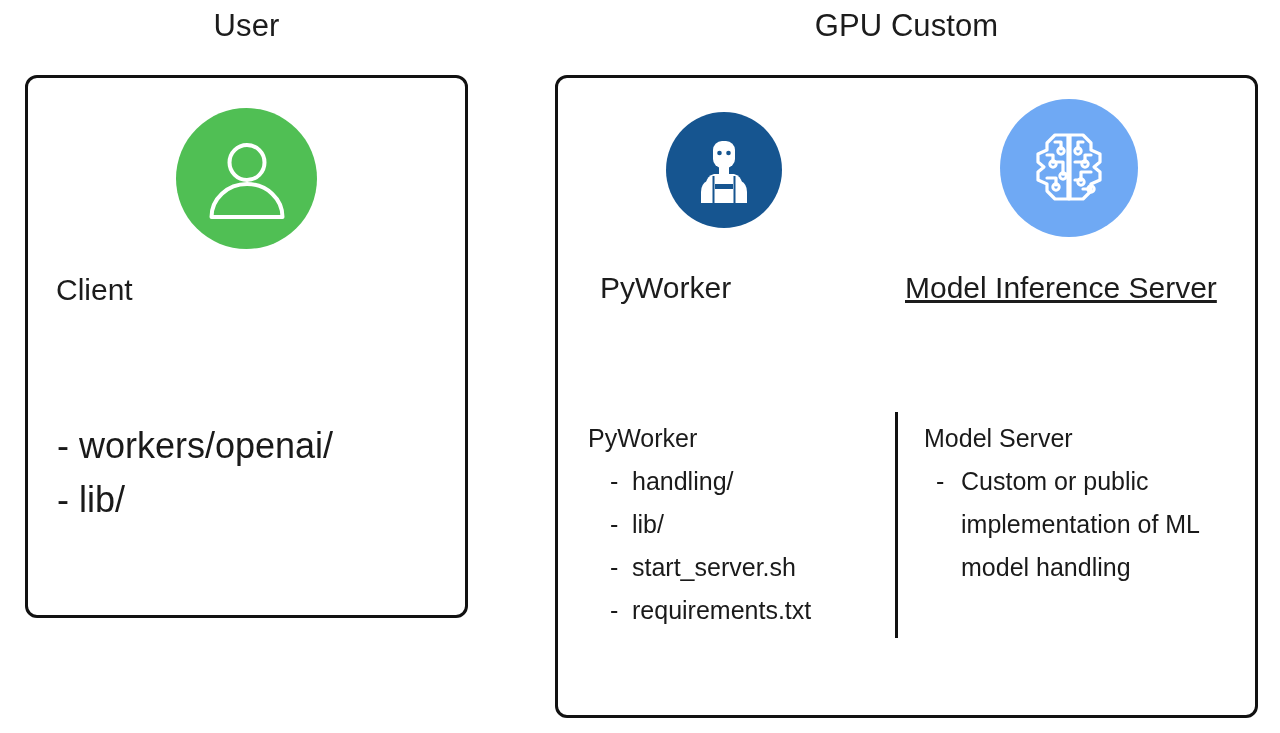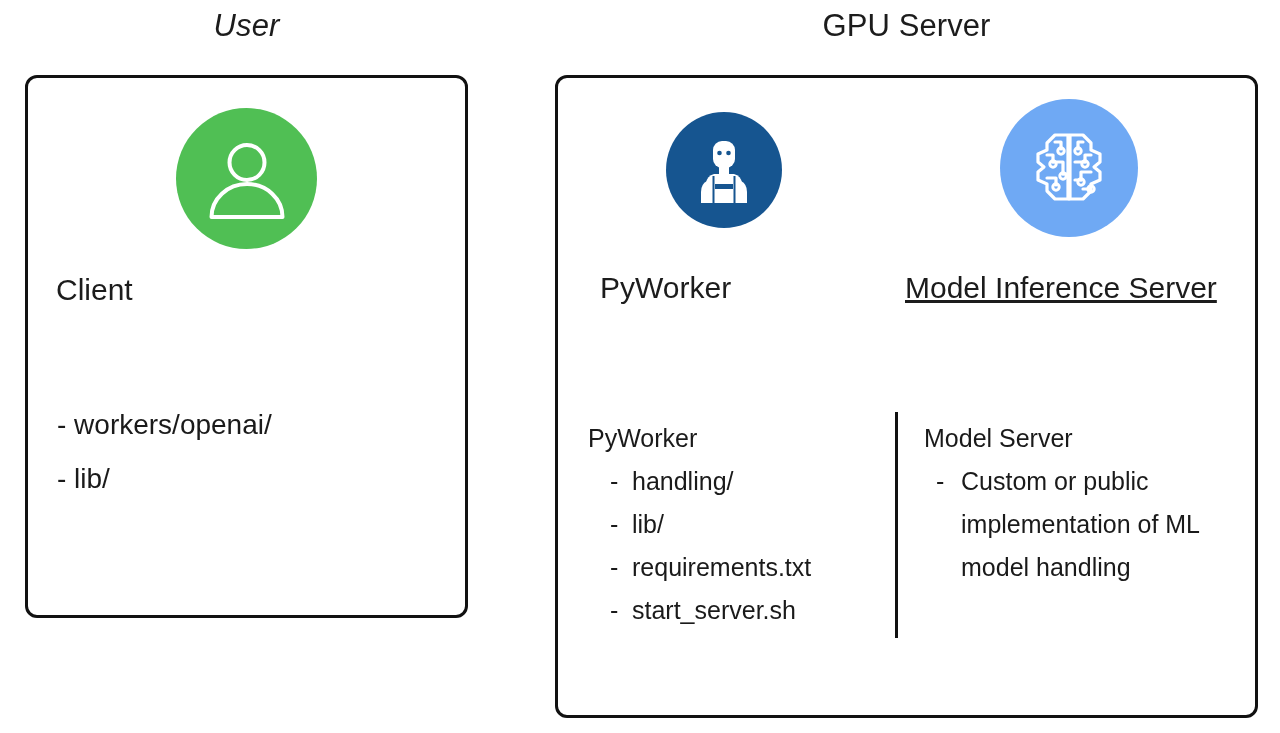--- a/index.html
+++ b/index.html
@@ -20,21 +20,21 @@
   
   .col-title {
     position: absolute;
     font-size: 31px;
     font-weight: 400;
     color: #1c1c1c;
     text-align: center;
     letter-spacing: 0.1px;
     white-space: nowrap;
   }
-  #title-user      { left: 25px;  top: 8px;  width: 443px; font-style: italic; }
+  #title-user      { left: 25px;  top: 8px;  width: 443px; }
   #title-gpuworker { left: 555px; top: 8px;  width: 703px; }
 
   
   .panel {
     position: absolute;
     background: #ffffff;
     border: 3px solid #111111;
     border-radius: 12px;
     box-sizing: border-box;
   }
@@ -71,21 +71,21 @@
     position: absolute;
     font-size: 25px;
     line-height: 43px;
     color: #1a1a1a;
     white-space: nowrap;
   }
   .detail-block .lead   { display: block; }
   .detail-block .item   { display: block; padding-left: 22px; }
   .detail-block .item .dash { display: inline-block; width: 22px; }
 
-  #list-client   { left: 57px;  top: 398px; font-size: 28px; line-height: 54px; }
+  #list-client   { left: 57px;  top: 419px; font-size: 36px; line-height: 54px; }
   #list-client .item { padding-left: 0; }
   #list-pyworker { left: 588px; top: 417px; }
   #list-model    { left: 924px; top: 417px; }
 
   
   .wrap-item {
     display: block;
     padding-left: 37px;
     position: relative;
     white-space: normal;
@@ -107,21 +107,21 @@
     background: #111111;
   }
 
   svg { display: block; }
 </style>
 </head>
 <body>
 
 <div class="col-title" id="title-user">User</div>
 
-<div class="col-title" id="title-gpuworker">GPU Server</div>
+<div class="col-title" id="title-gpuworker">GPU Custom</div>
 
 <div class="panel" id="panel-user"></div>
 
 <div class="badge" id="badge-client">
   <span>
     <svg width="92" height="92" viewBox="0 0 92 92" aria-hidden="true">
       <circle cx="46" cy="29.5" r="17.5" fill="none" stroke="#ffffff" stroke-width="4"></circle>
       <path d="M10.5 84 A35.5 33 0 0 1 81.5 84 Z" fill="none" stroke="#ffffff" stroke-width="4" stroke-linejoin="round"></path>
     </svg>
   </span>
@@ -206,24 +206,24 @@
 
 <div class="detail-block" id="list-pyworker">
   <span class="lead">PyWorker</span>
   <span class="item">
     <span class="dash">-</span><span>handling/</span>
   </span>
   <span class="item">
     <span class="dash">-</span><span>lib/</span>
   </span>
   <span class="item">
+    <span class="dash">-</span><span>start_server.sh</span>
+  </span>
+  <span class="item">
     <span class="dash">-</span><span>requirements.txt</span>
-  </span>
-  <span class="item">
-    <span class="dash">-</span><span>start_server.sh</span>
   </span>
 </div>
 
 <div class="detail-block" id="list-model">
   <span class="lead">Model Server</span>
   <span class="wrap-item">
     <span class="dash">-</span><span>Custom or public implementation of ML model handling</span>
   </span>
 </div>
 

